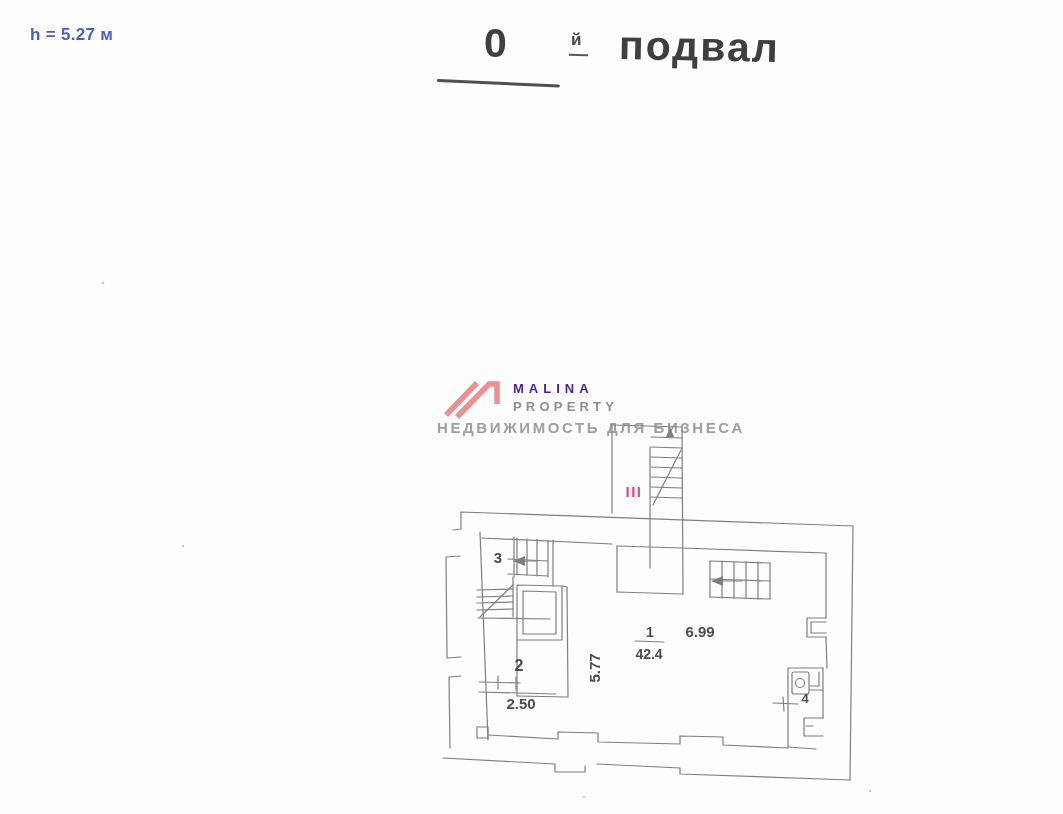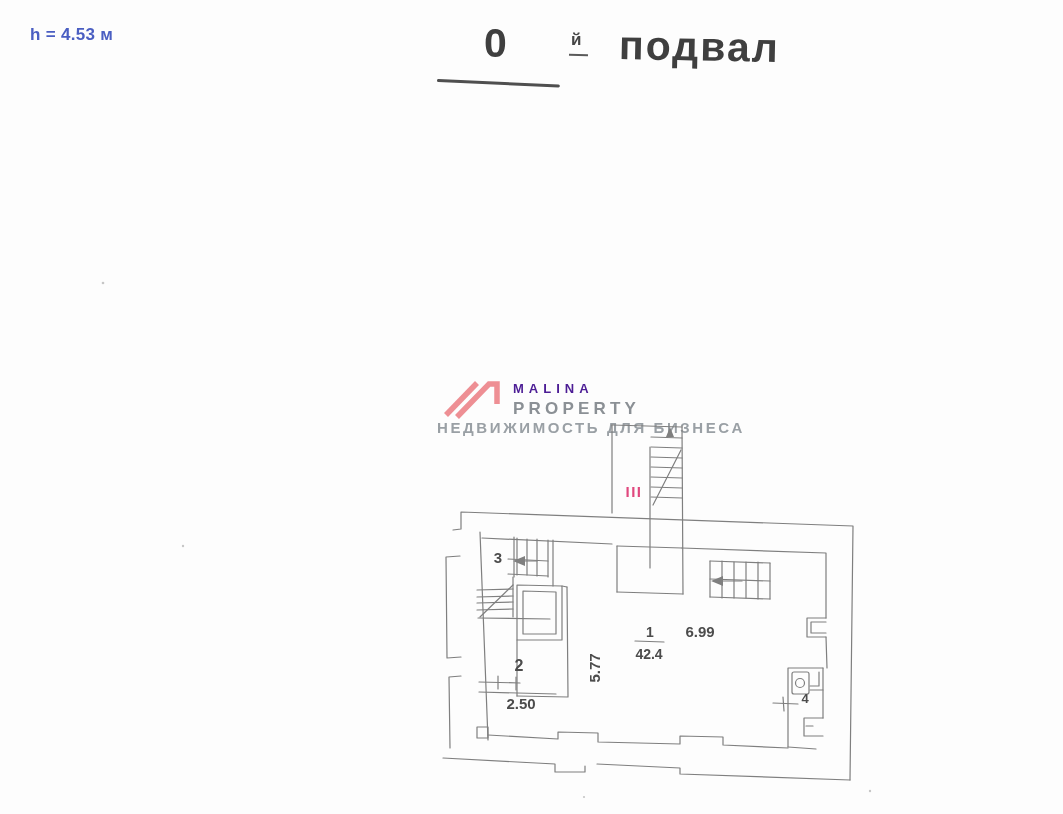--- a/index.html
+++ b/index.html
@@ -38,42 +38,42 @@
   }
   
   .logo{position:absolute;left:437px;top:374px;width:210px;height:64px;}
   .logo-mark{position:absolute;left:6px;top:2px;}
   .logo-line1{
     position:absolute;left:76px;top:7px;
     font-size:13px;font-weight:700;color:#4c1d95;letter-spacing:5px;
   }
   .logo-line2{
     position:absolute;left:76px;top:25px;
-    font-size:17px;font-weight:700;color:#8b9095;letter-spacing:4.2px;
+    font-size:13px;font-weight:700;color:#8b9095;letter-spacing:4.2px;
   }
   .logo-tagline{
     position:absolute;left:0px;top:45px;
     font-size:15px;font-weight:600;color:#9aa0a5;letter-spacing:2.6px;
     white-space:nowrap;
   }
   
   .plan-svg{position:absolute;left:0;top:0;}
   .plan-label{
     font-family:"Liberation Sans", sans-serif;
     font-weight:700;fill:#4c4c4c;
   }
   .stair-mark{
     font-family:"Liberation Sans", sans-serif;
     font-weight:700;fill:#e0487e;letter-spacing:1.5px;
   }
 </style>
 </head>
 <body>
 
-<div class="height-note">h = 4.53 м</div>
+<div class="height-note">h = 5.27 м</div>
 
 <div class="title-zero">0</div>
 <div class="title-underline"></div>
 <div class="title-suffix">й</div>
 <div class="suffix-underline"></div>
 <div class="title-name">подвал</div>
 
 <div class="logo">
   <svg class="logo-mark" width="62" height="44" viewBox="0 0 62 44">
     <g stroke="#ee8f94" stroke-width="5.5" fill="none" stroke-linecap="butt">

